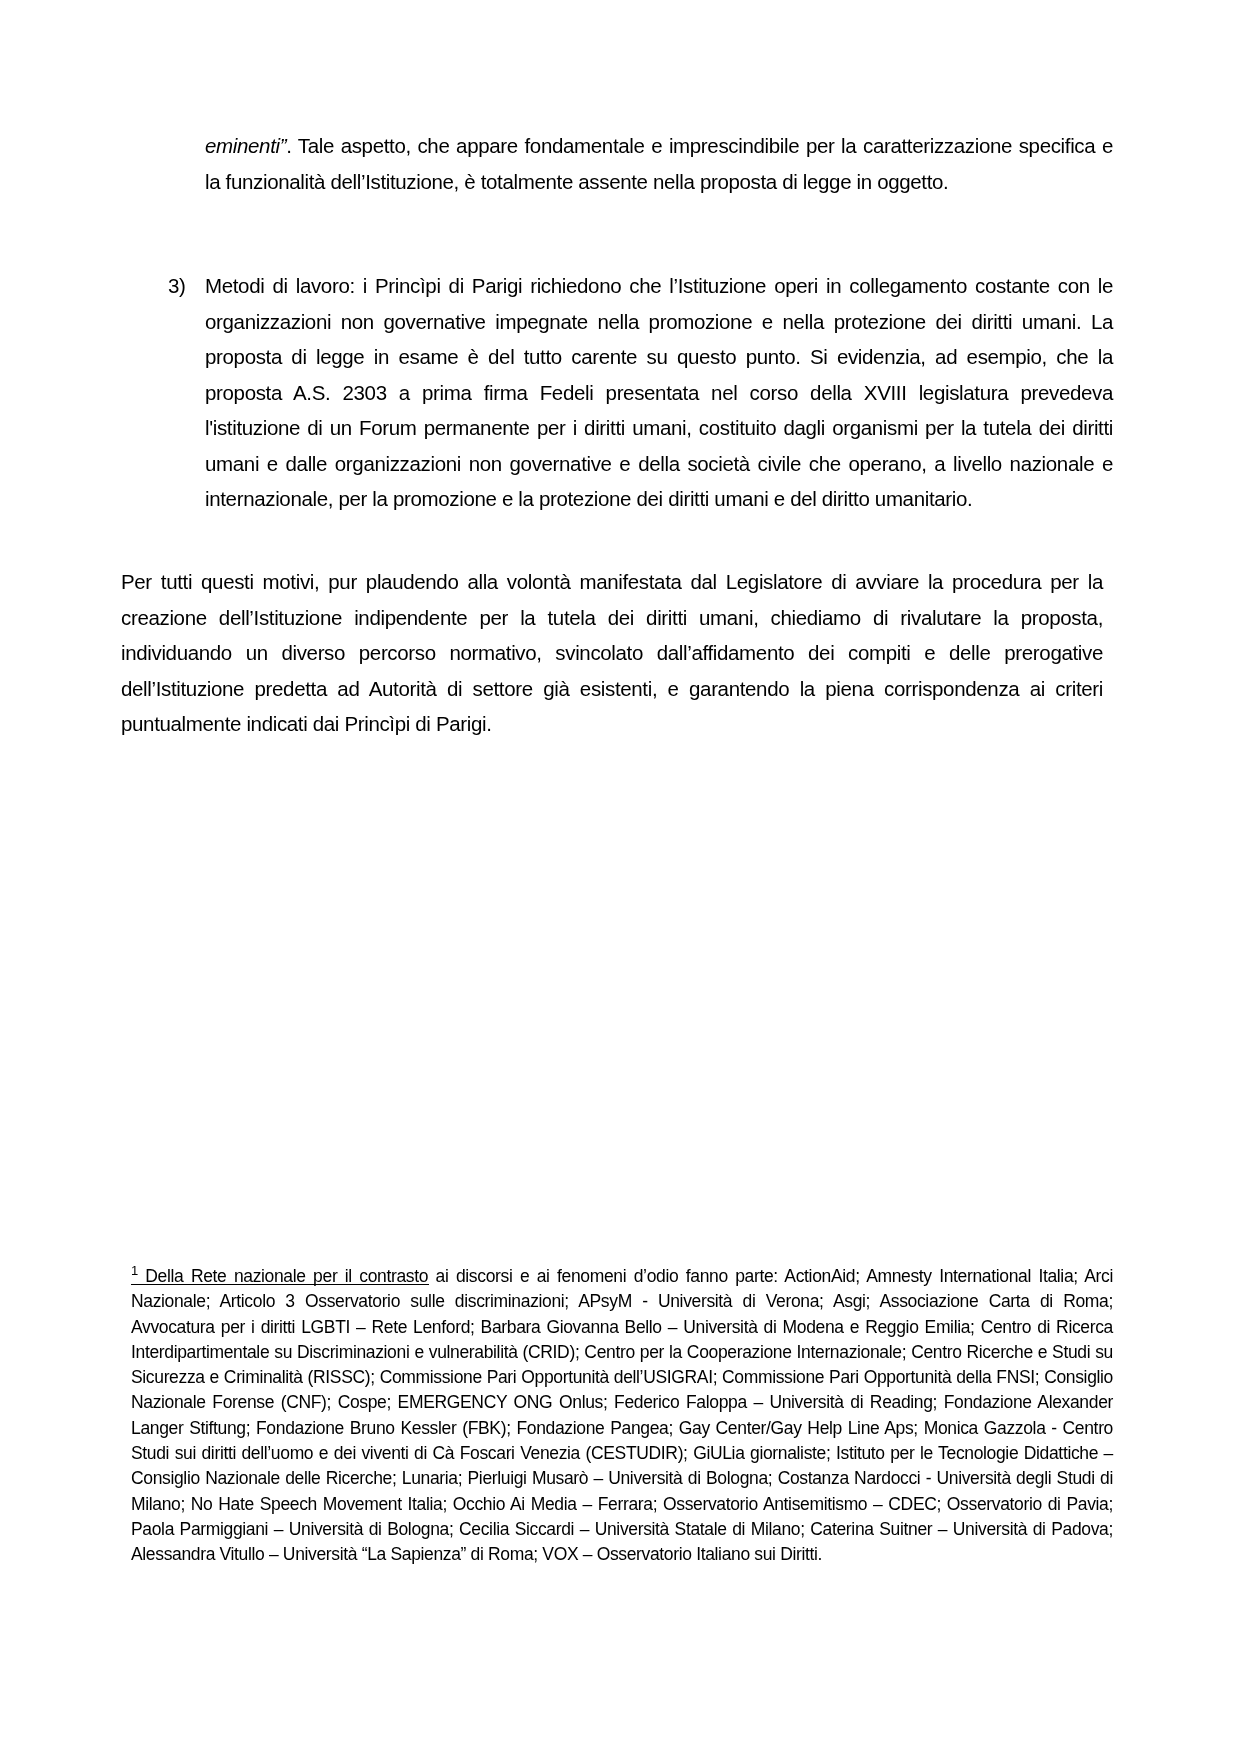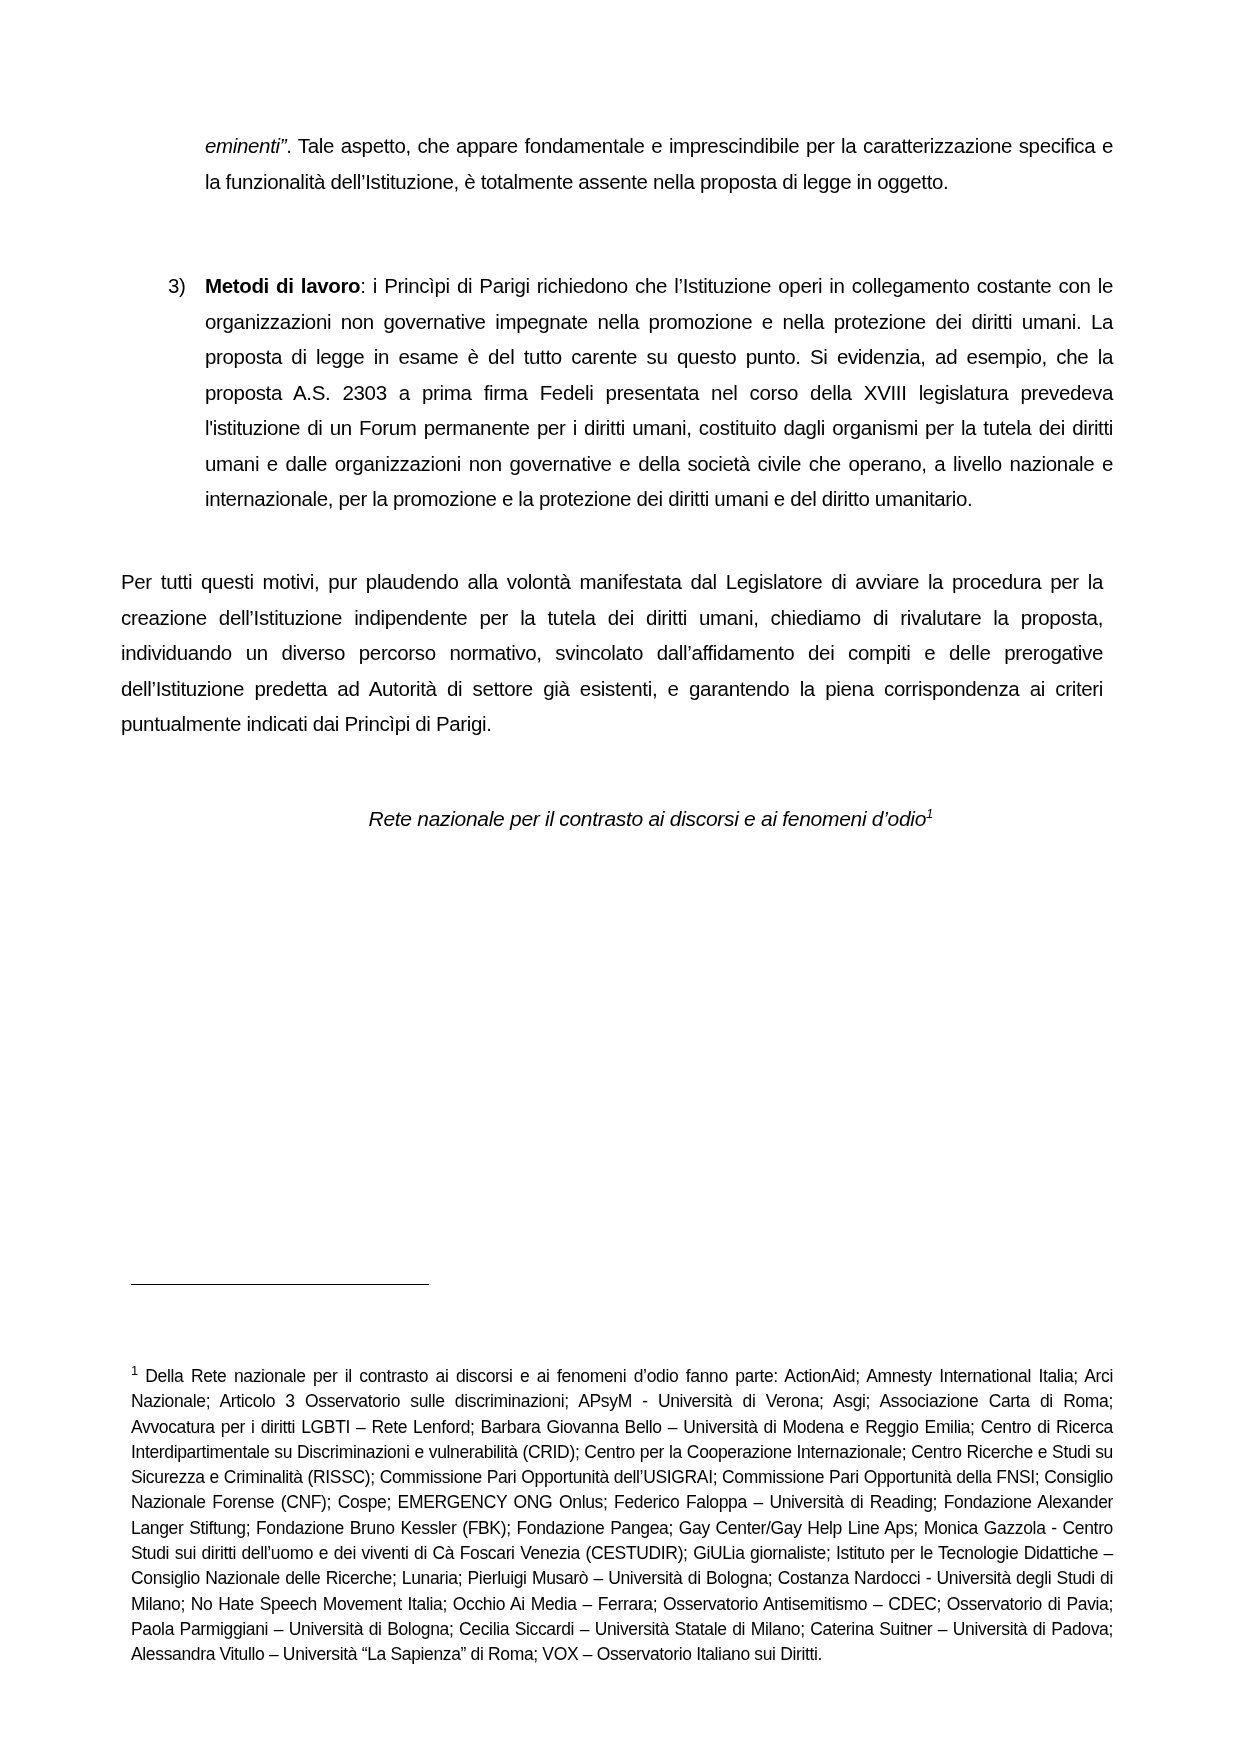--- a/index.html
+++ b/index.html
@@ -40,21 +40,21 @@
     }
     #list-item-3 {
       top: 268px;
     }
     .list-number {
       position: absolute;
       left: -37px;
       top: 0;
     }
     .bold {
-      font-weight: bold;
+      font-weight: normal;
     }
     .italic {
       font-style: italic;
     }
     #conclusion-paragraph {
       position: absolute;
       left: 121px;
       top: 564px;
       width: 982px;
     }
@@ -76,21 +76,21 @@
       position: absolute;
       left: 131px;
       top: 1284px;
       width: 298px;
       height: 0;
       border-top: 1.5px solid #000;
     }
     #footnote {
       position: absolute;
       left: 131px;
-      top: 1364px;
+      top: 1264px;
       width: 982px;
       font-size: 17.5px;
       line-height: 25.3px;
       text-align: justify;
       letter-spacing: -0.35px;
     }
   </style>
 </head>
 <body>
 
@@ -98,19 +98,18 @@
 
   <p class="body-text indented-block" id="block-continuation" style="margin:0;"><span class="italic">eminenti”</span><span>. Tale aspetto, che appare fondamentale e imprescindibile per la caratterizzazione specifica e la funzionalità dell’Istituzione, è totalmente assente nella proposta di legge in oggetto.</span></p>
 
   <div class="body-text indented-block" id="list-item-3">
     <span class="list-number">3)</span>
     <p style="margin:0;"><span class="bold">Metodi di lavoro</span><span>: i Princìpi di Parigi richiedono che l’Istituzione operi in collegamento costante con le organizzazioni non governative impegnate nella promozione e nella protezione dei diritti umani. La proposta di legge in esame è del tutto carente su questo punto. Si evidenzia, ad esempio, che la proposta A.S. 2303 a prima firma Fedeli presentata nel corso della XVIII legislatura prevedeva l'istituzione di un Forum permanente per i diritti umani, costituito dagli organismi per la tutela dei diritti umani e dalle organizzazioni non governative e della società civile che operano, a livello nazionale e internazionale, per la promozione e la protezione dei diritti umani e del diritto umanitario.</span></p>
   </div>
 
   <p class="body-text" id="conclusion-paragraph" style="margin:0;">Per tutti questi motivi, pur plaudendo alla volontà manifestata dal Legislatore di avviare la procedura per la creazione dell’Istituzione indipendente per la tutela dei diritti umani, chiediamo di rivalutare la proposta, individuando un diverso percorso normativo, svincolato dall’affidamento dei compiti e delle prerogative dell’Istituzione predetta ad Autorità di settore già esistenti, e garantendo la piena corrispondenza ai criteri puntualmente indicati dai Princìpi di Parigi.</p>
 
-  <div id="signature"><span>Rete nazionale per il contrasto ai discorsi e ai fenomeni d’odio</span><sup>1</sup></div>
 
   <div id="footnote-separator"></div>
 
   <p id="footnote" style="margin:0;"><sup class="fn-sup">1</sup><span> Della Rete nazionale per il contrasto ai discorsi e ai fenomeni d’odio fanno parte: ActionAid; Amnesty International Italia; Arci Nazionale; Articolo 3 Osservatorio sulle discriminazioni; APsyM - Università di Verona; Asgi; Associazione Carta di Roma; Avvocatura per i diritti LGBTI – Rete Lenford; Barbara Giovanna Bello – Università di Modena e Reggio Emilia; Centro di Ricerca Interdipartimentale su Discriminazioni e vulnerabilità (CRID); Centro per la Cooperazione Internazionale; Centro Ricerche e Studi su Sicurezza e Criminalità (RISSC); Commissione Pari Opportunità dell’USIGRAI; Commissione Pari Opportunità della FNSI; Consiglio Nazionale Forense (CNF); Cospe; EMERGENCY ONG Onlus; Federico Faloppa – Università di Reading; Fondazione Alexander Langer Stiftung; Fondazione Bruno Kessler (FBK); Fondazione Pangea; Gay Center/Gay Help Line Aps; Monica Gazzola - Centro Studi sui diritti dell’uomo e dei viventi di Cà Foscari Venezia (CESTUDIR); GiULia giornaliste; Istituto per le Tecnologie Didattiche – Consiglio Nazionale delle Ricerche; Lunaria; Pierluigi Musarò – Università di Bologna; Costanza Nardocci - Università degli Studi di Milano; No Hate Speech Movement Italia; Occhio Ai Media – Ferrara; Osservatorio Antisemitismo – CDEC; Osservatorio di Pavia; Paola Parmiggiani – Università di Bologna; Cecilia Siccardi – Università Statale di Milano; Caterina Suitner – Università di Padova; Alessandra Vitullo – Università “La Sapienza” di Roma; VOX – Osservatorio Italiano sui Diritti.</span></p>
 
 </div>
 
 </body></html>

